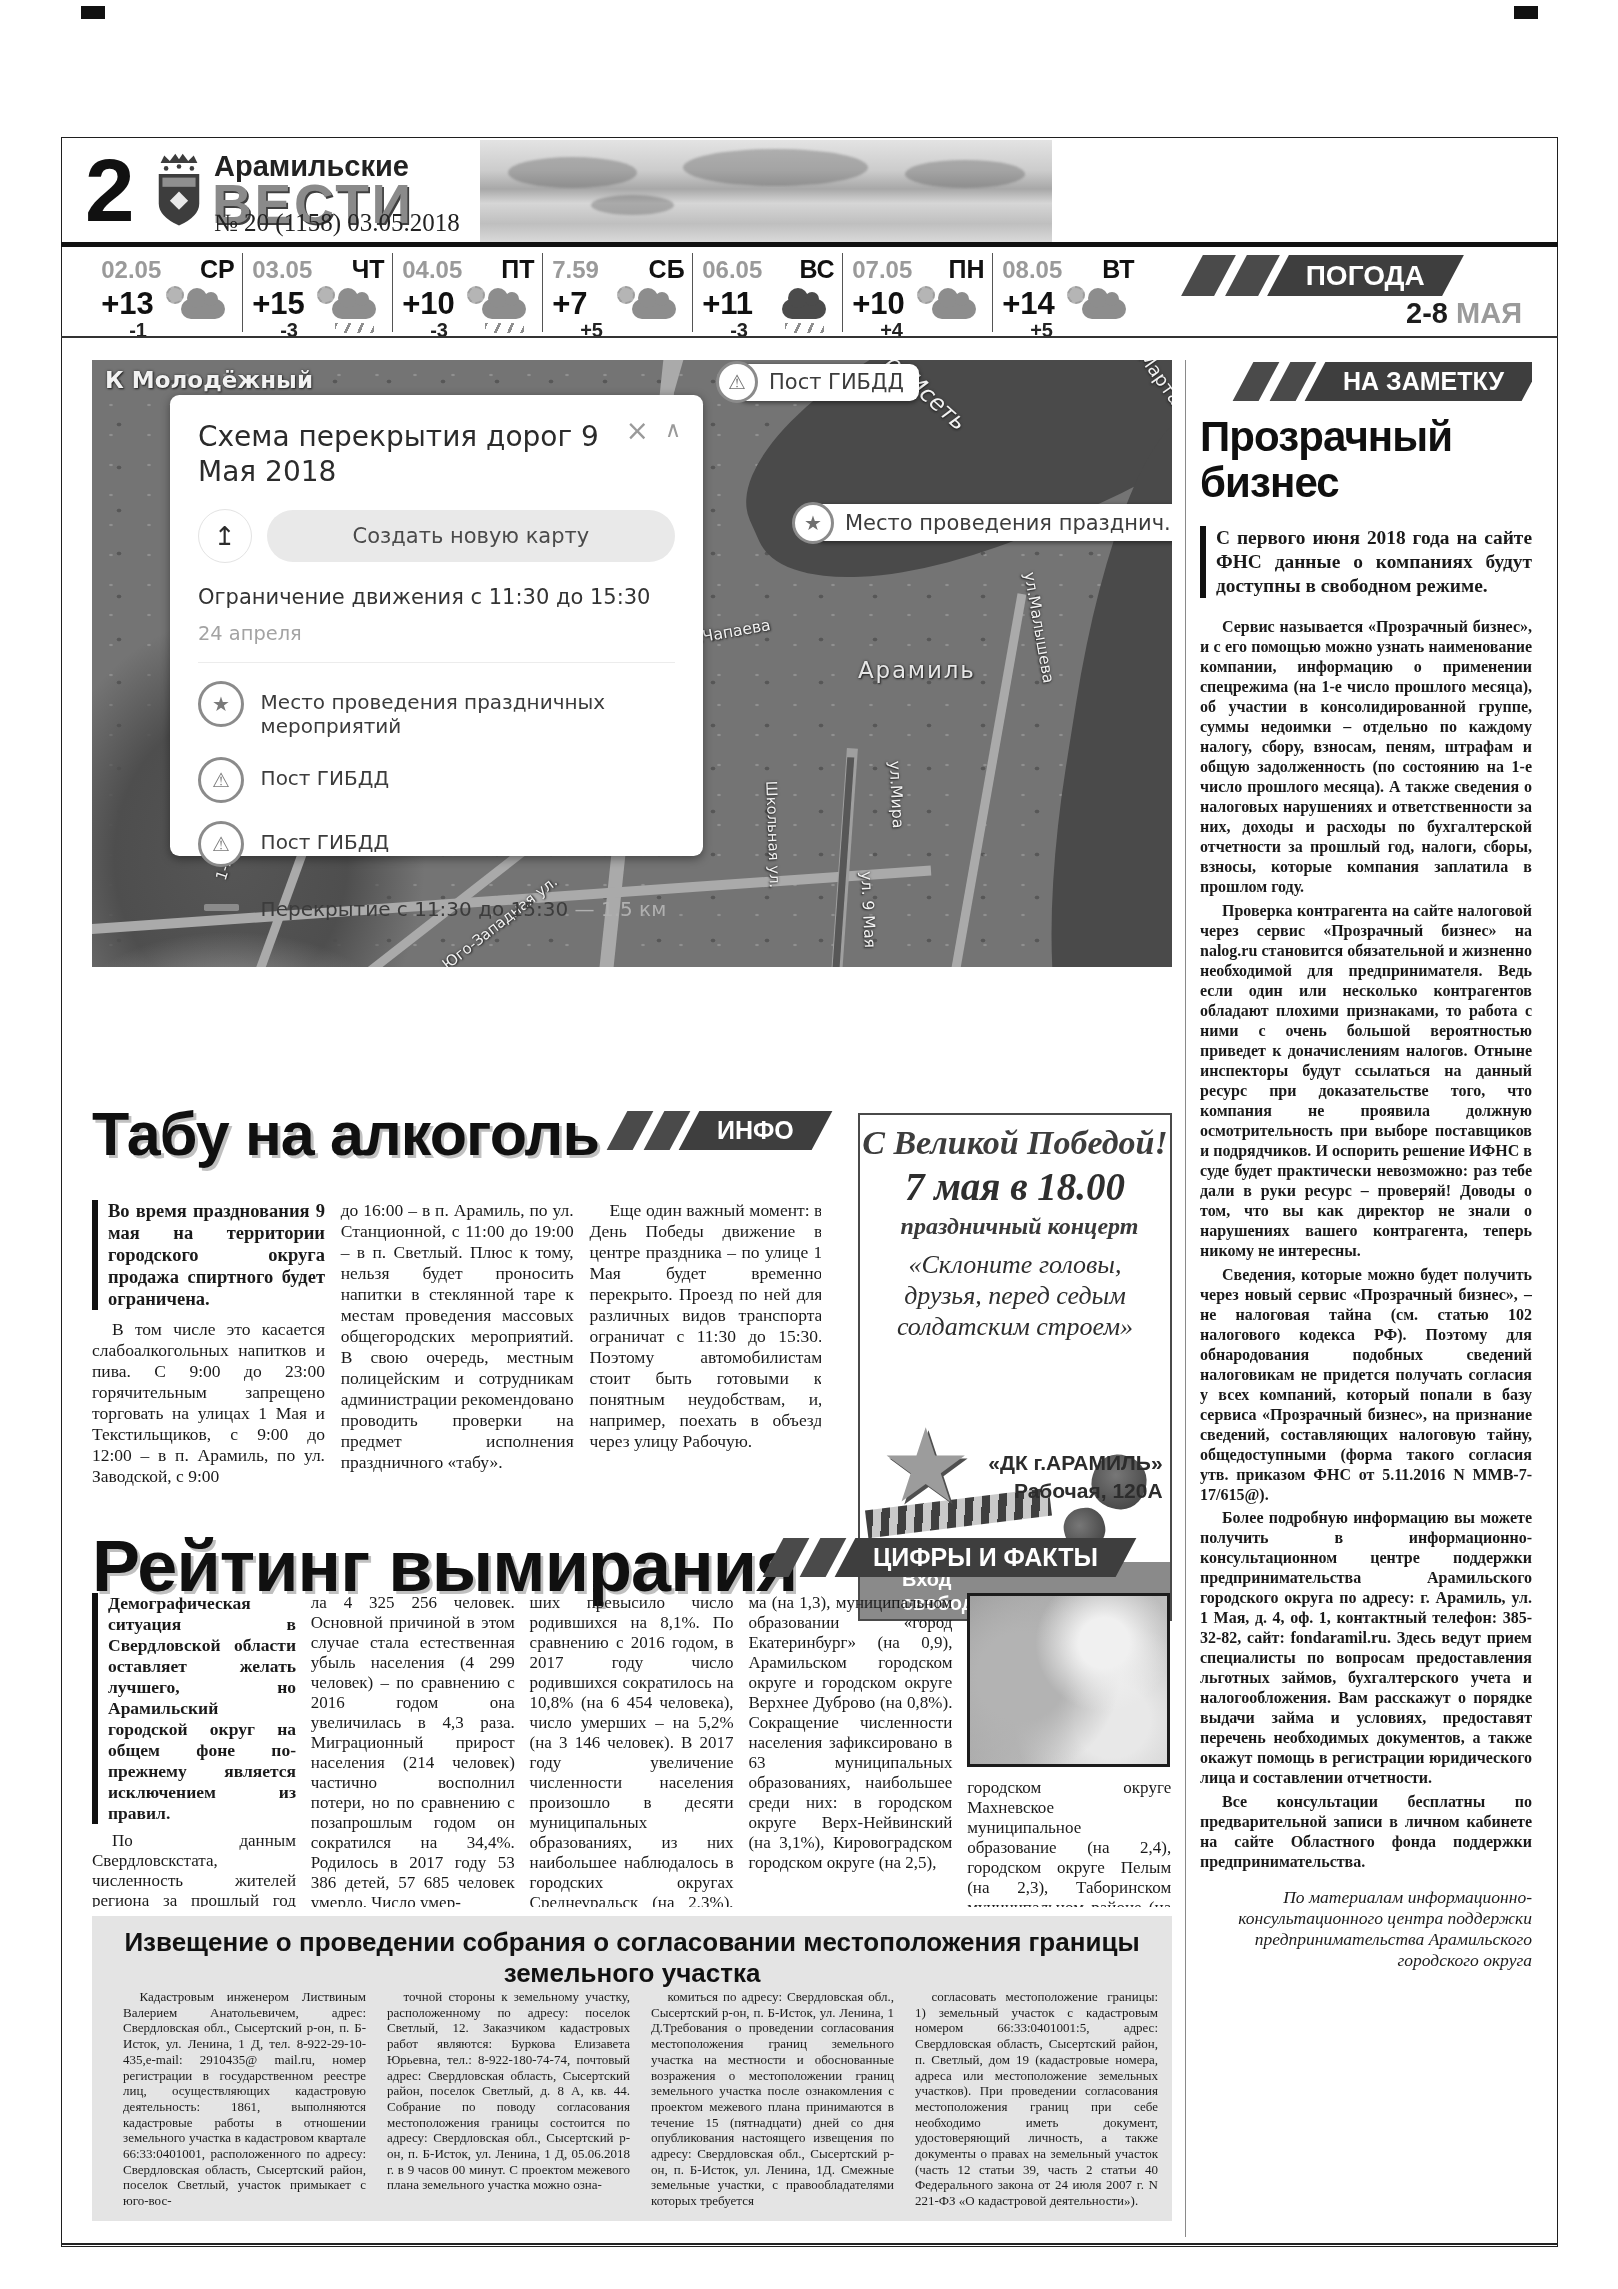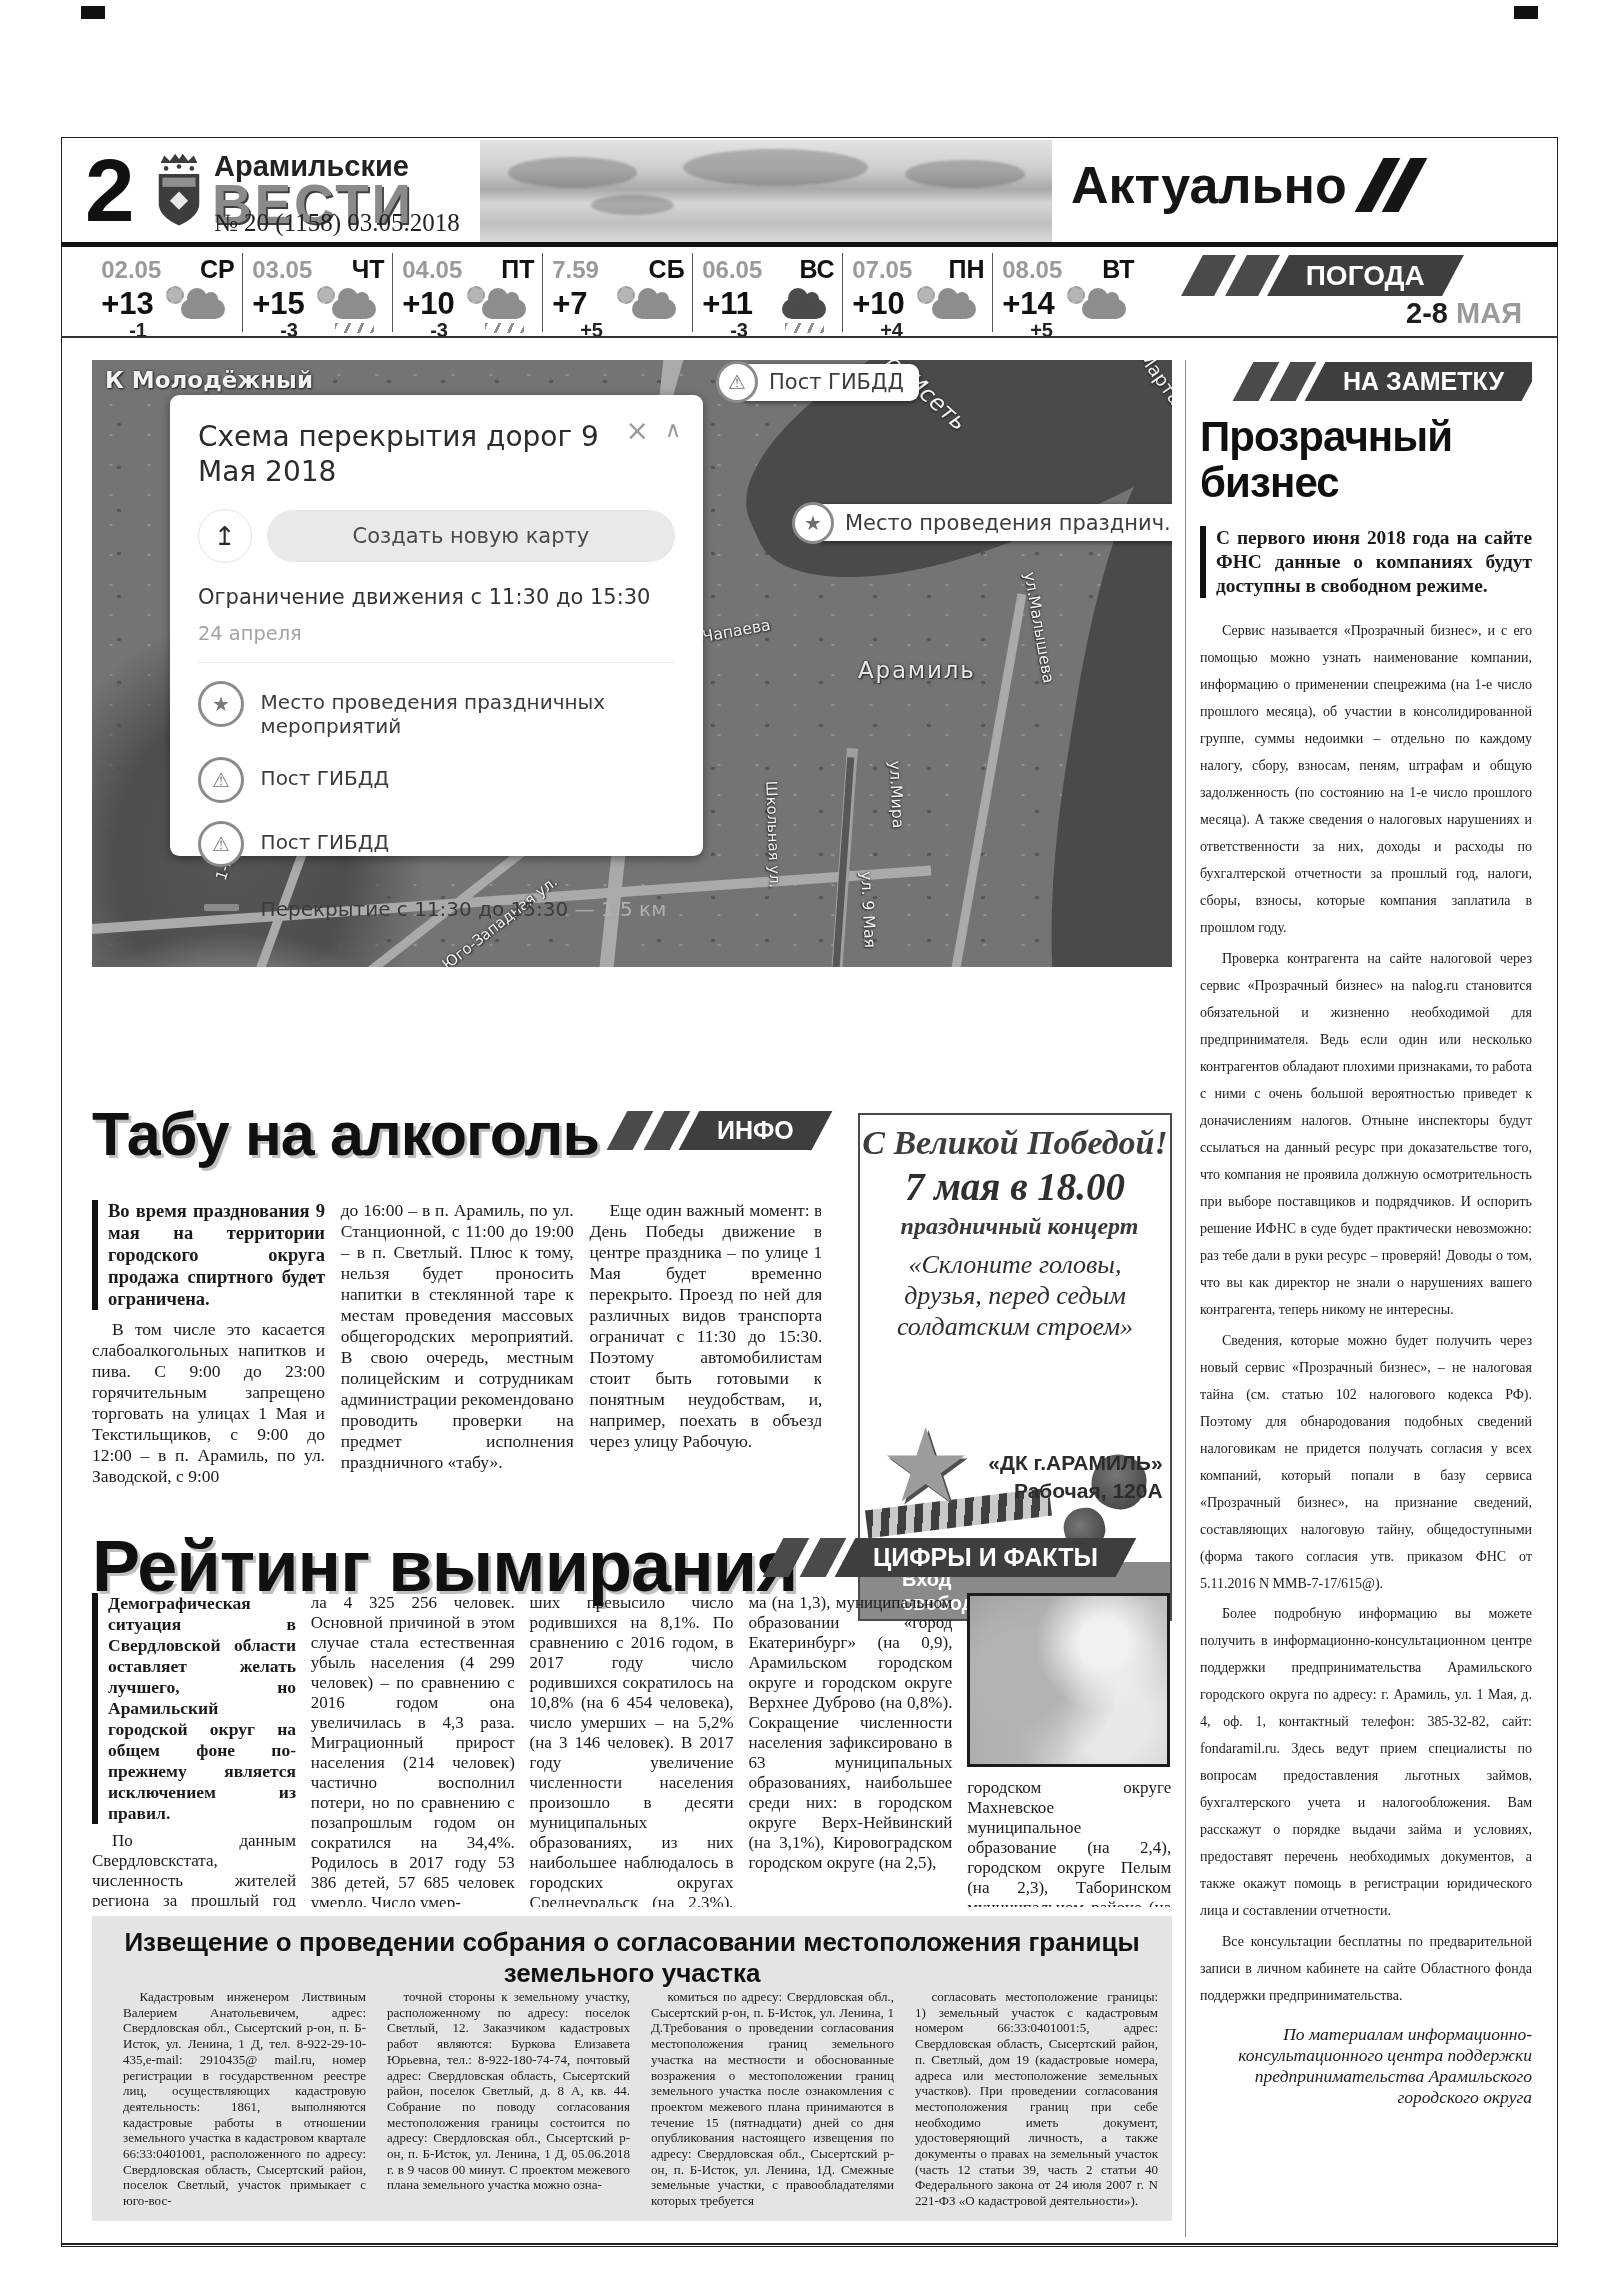--- a/index.html
+++ b/index.html
@@ -134,21 +134,21 @@
   #noticetitle{text-align:center;font-family:"Liberation Sans",sans-serif;font-weight:800;font-size:26px;color:#111;}
   #noticecols{display:flex;gap:21px;}
   .ncol{width:243px;flex:0 0 auto;font-size:13px;line-height:15.7px;text-align:justify;}
   .ncol p{margin:0;text-indent:16.6px;}
   
   #sidebar-divider{left:1185px;top:360px;width:0.9px;height:1877px;background:#8a8a8a;}
   #sidebar{left:1200px;top:362px;width:332px;height:1879px;overflow:hidden;}
   #sbtagrow{display:flex;justify-content:flex-end;}
   #sbtitle{font-family:"Liberation Sans",sans-serif;font-weight:900;font-size:42px;line-height:46px;color:#101010;margin-top:13px;letter-spacing:-0.9px;}
   #sblead{margin-top:20px;font-weight:700;font-size:19.4px;line-height:24px;text-align:justify;border-left:6.5px solid #111;padding-left:10px;}
-  #sbbody p{margin:0 0 3.7px 0;font-size:14px;line-height:27px;text-align:justify;text-indent:22px;}
+  #sbbody p{margin:0 0 3.7px 0;font-size:16px;line-height:20px;text-align:justify;text-indent:22px;font-weight:bold;}
   #sbattrib{margin-top:14.8px;font-style:italic;font-size:17.5px;line-height:21px;text-align:right;color:#1a1a1a;}
   .smalltag .bar{width:26px;}
   .smalltag{height:39px;}
   .smalltag .box span{font-size:25px;}
   #bottomrule{left:61px;top:2243px;width:1497px;height:1.8px;background:#222;}
 </style>
 </head>
 <body>
 
 <div id="page">
@@ -169,27 +169,20 @@
     </svg>
   </div>
   <div id="logo1" class="abs">Арамильские</div>
   <div id="logo2" class="abs">ВЕСТИ</div>
   <div id="issue" class="abs">№ 20 (1158) 03.05.2018</div>
   <div id="mastphoto" class="abs">
     <i style="left:28px;top:16.6px;width:129px;height:31px;"></i>
     <i style="left:203px;top:9.2px;width:185px;height:37px;"></i>
     <i style="left:425px;top:20px;width:120px;height:28px;"></i>
     <i style="left:111px;top:55px;width:83px;height:20px;"></i>
-  </div>
-  <div class="abs" style="left:1071px;top:155px;display:flex;align-items:center;gap:22px;">
-    <span id="sectiontitle" style="position:static;">Актуально</span>
-    <span class="slashes">
-        <i></i>
-        <i></i>
-      </span>
   </div>
   <div id="headrule" class="abs"></div>
 
   <div id="weather" class="abs">
     <div class="wcell">
       <div class="wrow1">
           <span class="wdate">02.05</span>
           <span class="wday">СР</span>
         </div>
       <div class="wrow2">

